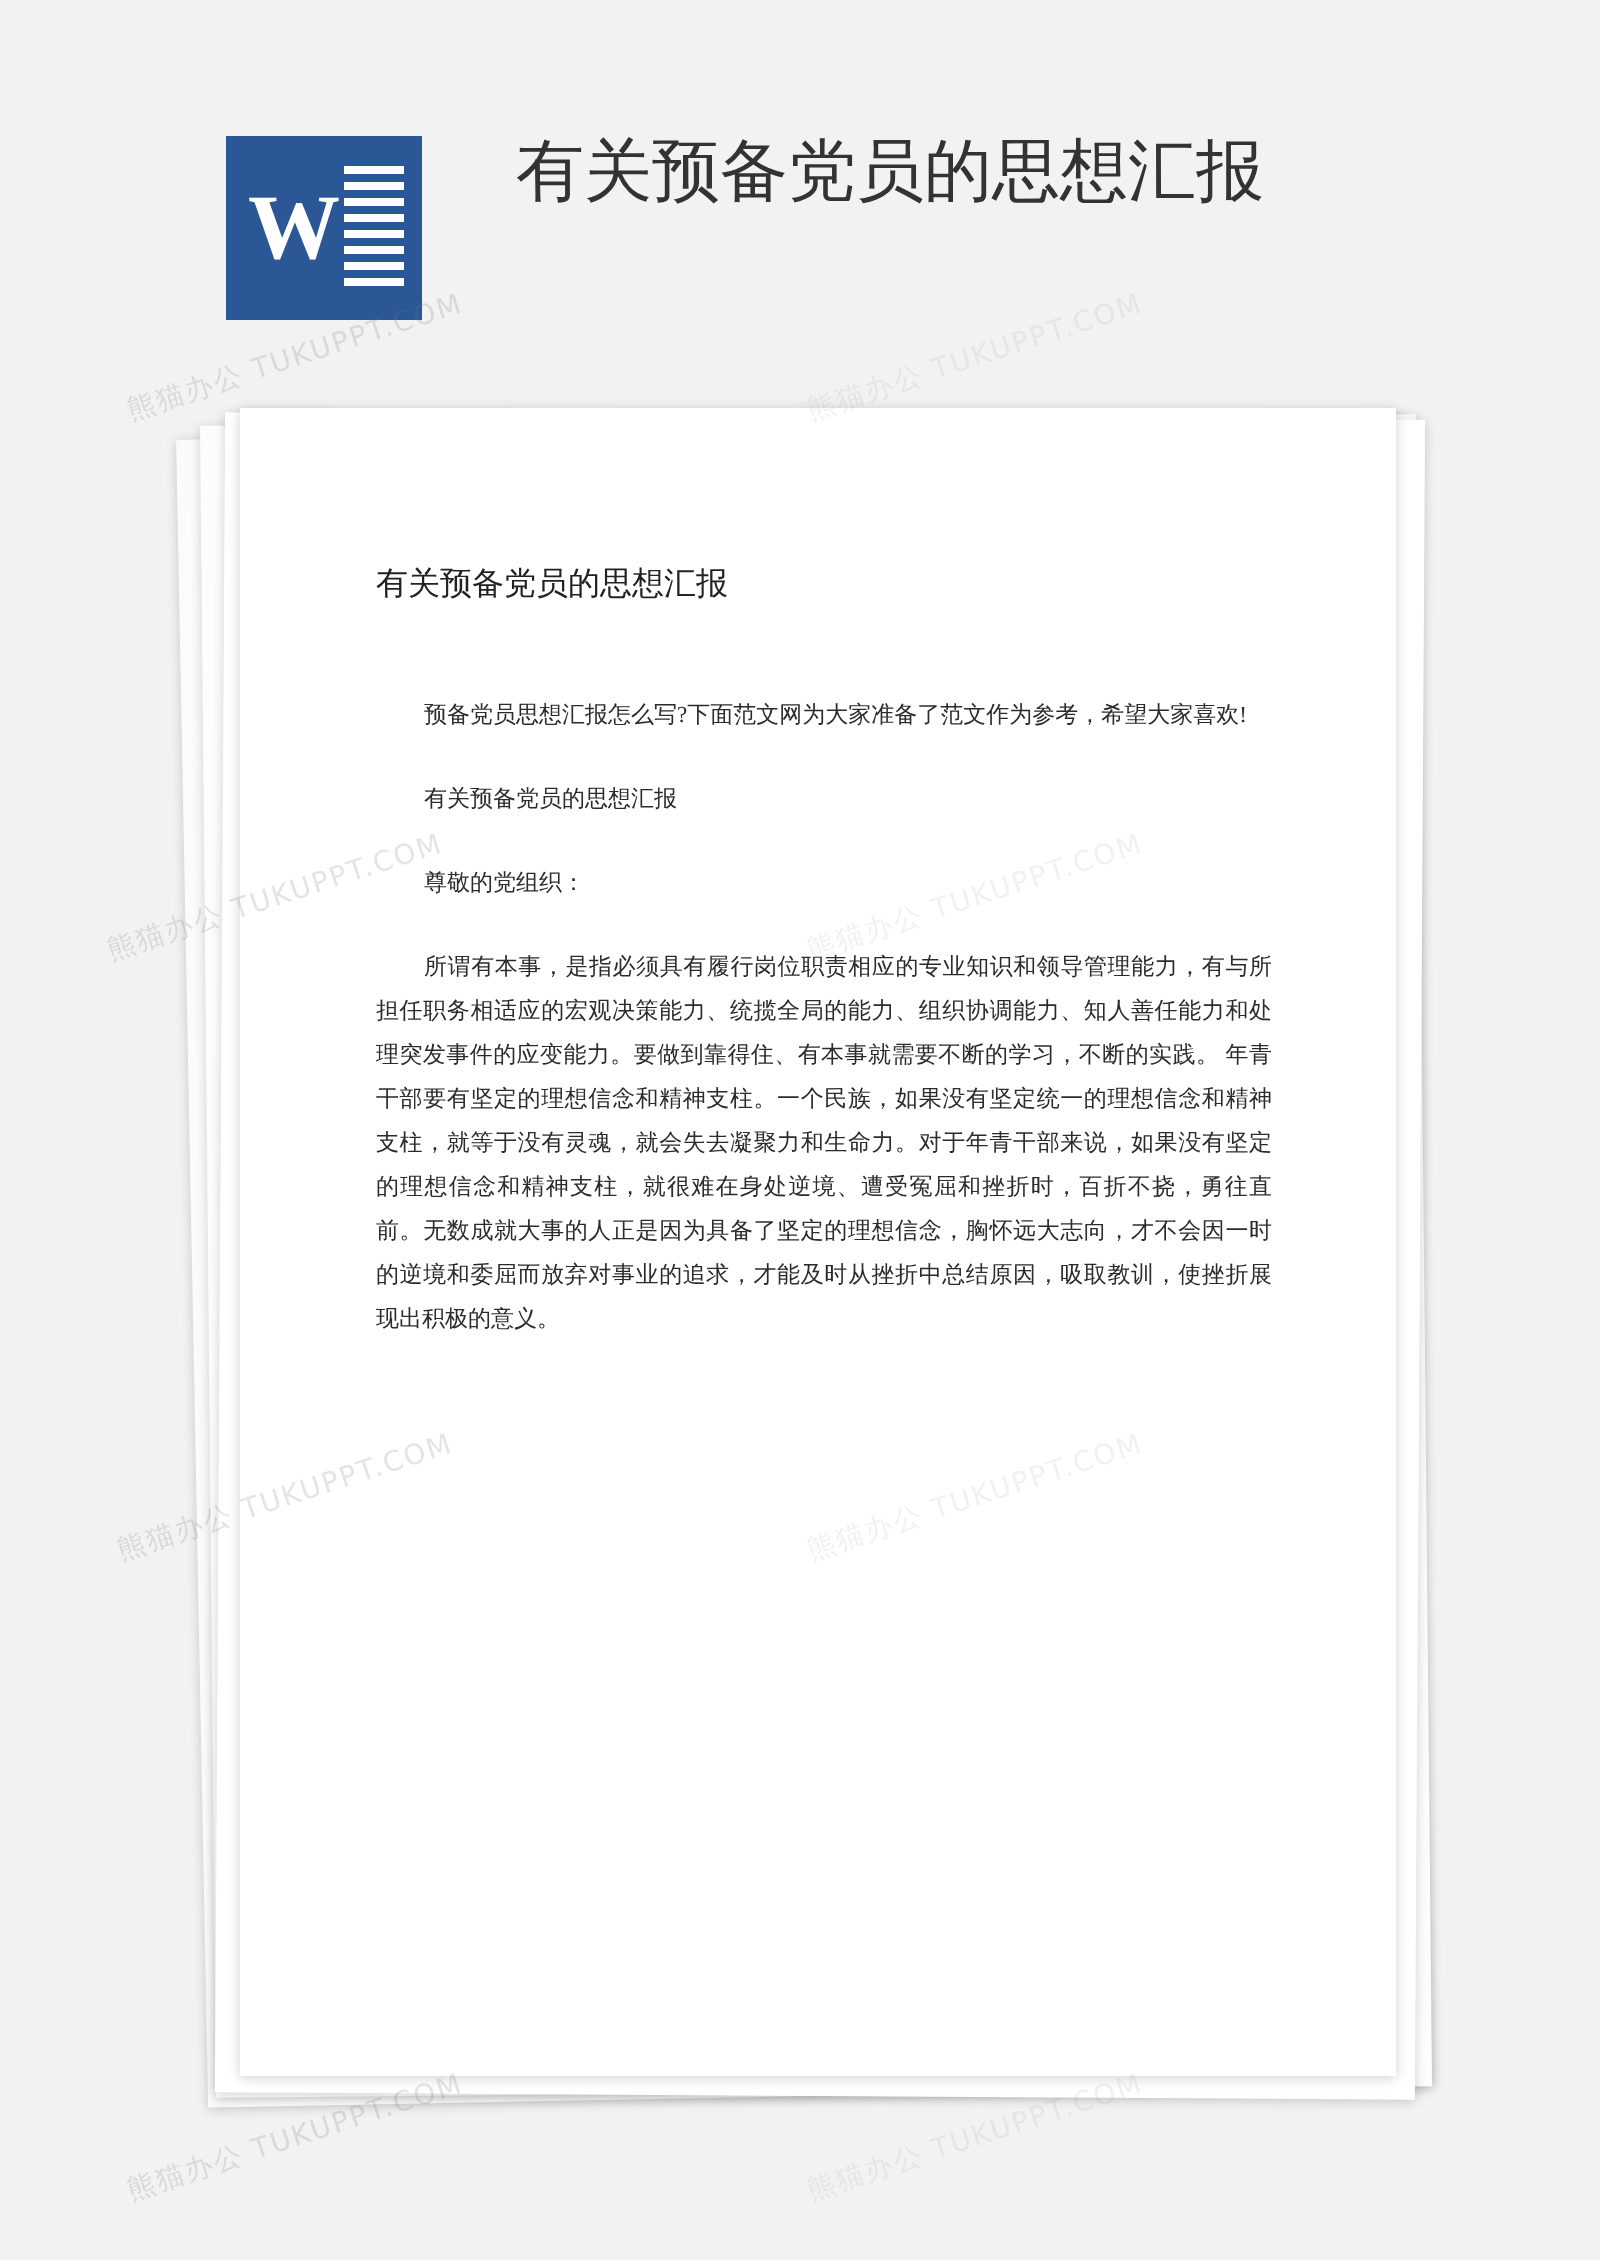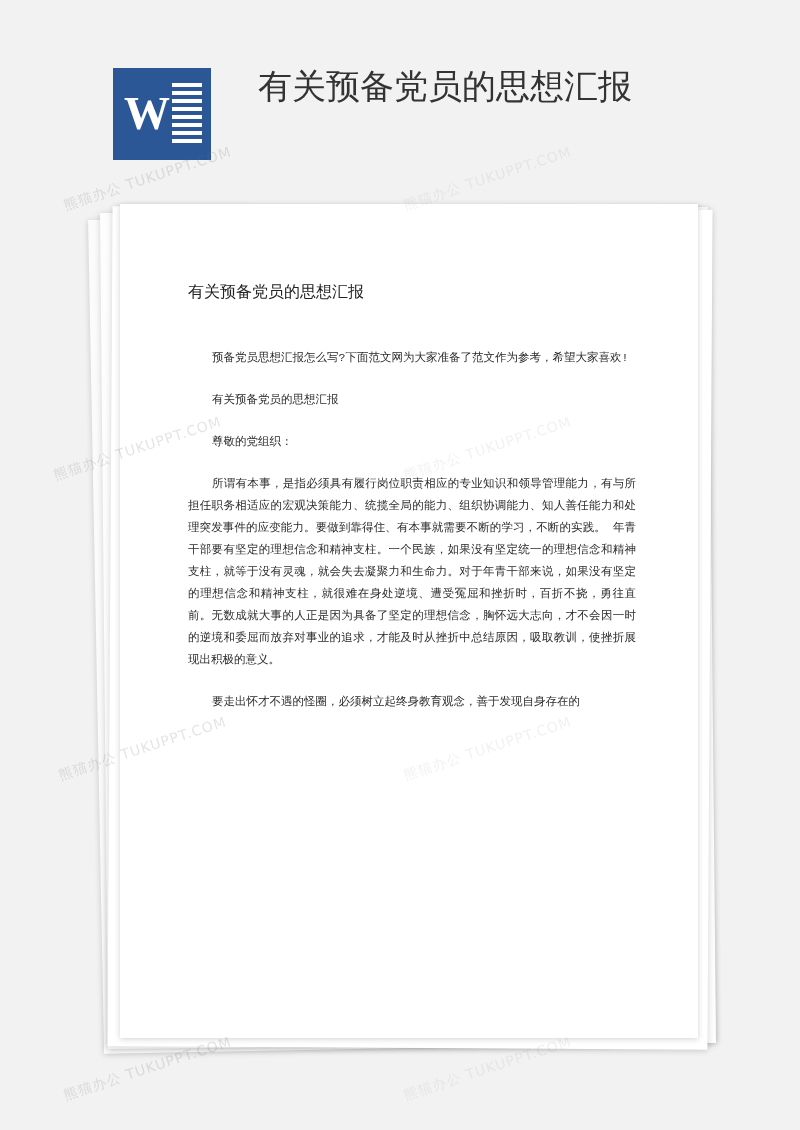--- a/index.html
+++ b/index.html
@@ -148,21 +148,21 @@
     top: 143px;
     width: 448px;
   }
   .doc-paras p {
     margin: 0 0 20px 0;
     font-size: 11.5px;
     line-height: 22px;
     color: #2b2b2b;
     text-align: justify;
     text-indent: 24px;
-    font-family: Liberation Mono, monospace;
+    font-family: Liberation Serif, serif;
   }
 
   
   .watermark {
     position: absolute;
     color: rgba(130,130,130,0.16);
     font-size: 14px;
     letter-spacing: 1px;
     white-space: nowrap;
     transform: rotate(-18deg);
@@ -186,21 +186,20 @@
   <div class="sheet sheet-back1"></div>
 
   <div class="sheet sheet-main">
     <div class="doc-content">
       <h2 class="doc-heading">有关预备党员的思想汇报</h2>
       <div class="doc-paras">
         <p>预备党员思想汇报怎么写?下面范文网为大家准备了范文作为参考，希望大家喜欢!</p>
         <p>有关预备党员的思想汇报</p>
         <p>尊敬的党组织：</p>
         <p>所谓有本事，是指必须具有履行岗位职责相应的专业知识和领导管理能力，有与所担任职务相适应的宏观决策能力、统揽全局的能力、组织协调能力、知人善任能力和处理突发事件的应变能力。要做到靠得住、有本事就需要不断的学习，不断的实践。 年青干部要有坚定的理想信念和精神支柱。一个民族，如果没有坚定统一的理想信念和精神支柱，就等于没有灵魂，就会失去凝聚力和生命力。对于年青干部来说，如果没有坚定的理想信念和精神支柱，就很难在身处逆境、遭受冤屈和挫折时，百折不挠，勇往直前。无数成就大事的人正是因为具备了坚定的理想信念，胸怀远大志向，才不会因一时的逆境和委屈而放弃对事业的追求，才能及时从挫折中总结原因，吸取教训，使挫折展现出积极的意义。</p>
-        <p>要走出怀才不遇的怪圈，必须树立起终身教育观念，善于发现自身存在的</p>
       </div>
     </div>
   </div>
 </div>
 
 <div class="header">
   <div class="word-logo">
     <span class="wl-letter">W</span>
     <span class="wl-lines">
       <i></i>

